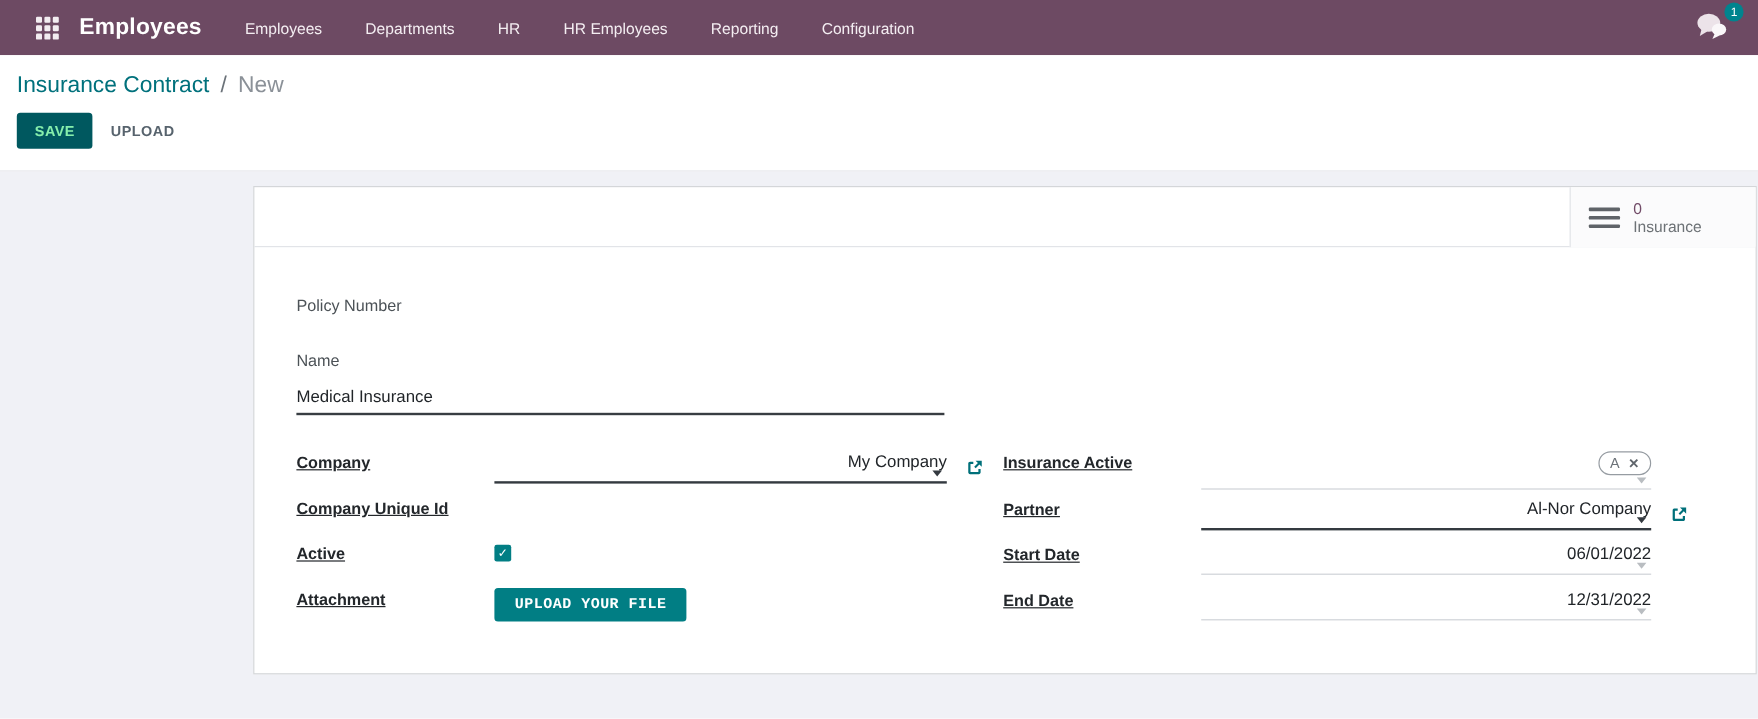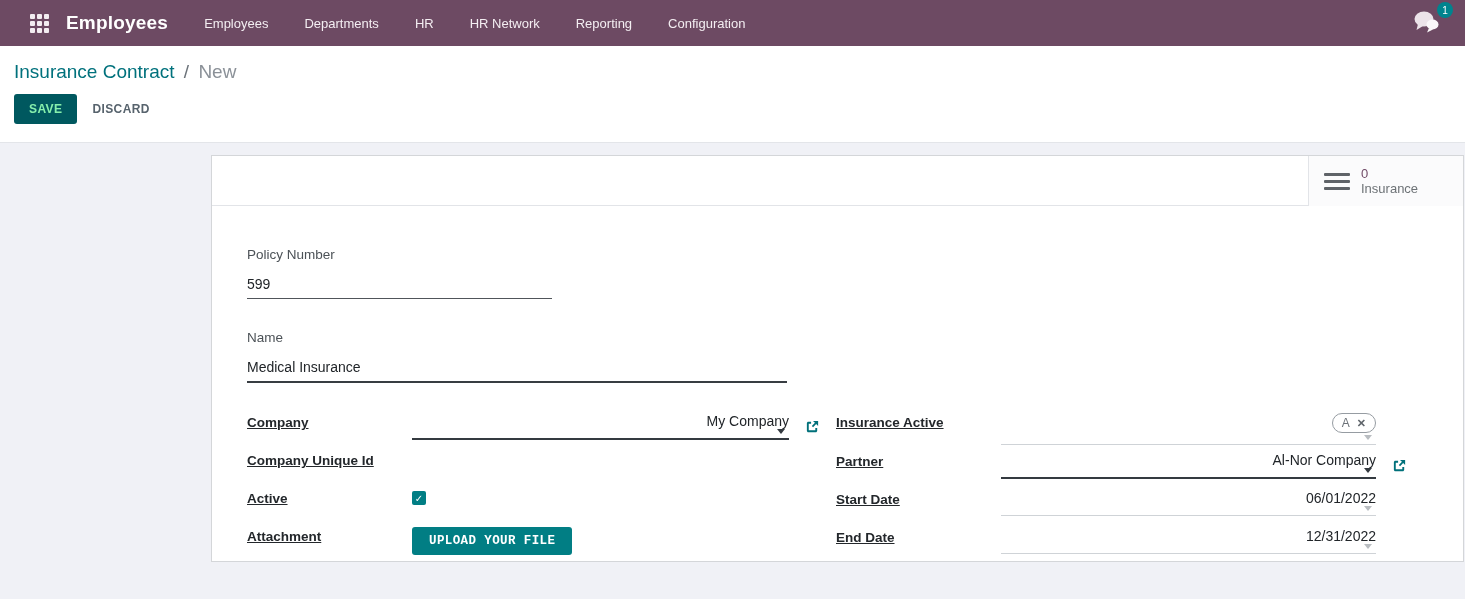--- a/index.html
+++ b/index.html
@@ -97,21 +97,21 @@
       <i></i>
       <i></i>
       <i></i>
       <i></i>
   </div>
   <div class="app-title">Employees</div>
   <div class="top-nav">
     <div class="nav-item">Employees</div>
     <div class="nav-item">Departments</div>
     <div class="nav-item">HR</div>
-    <div class="nav-item">HR Network</div>
+    <div class="nav-item">HR Employees</div>
     <div class="nav-item">Reporting</div>
     <div class="nav-item">Configuration</div>
   </div>
   <div class="header-right">
     <div class="chat-wrap">
       <svg width="30" height="28" viewBox="0 0 30 28">
         <ellipse cx="13" cy="11" rx="9.5" ry="7.5" fill="#ece3e9"></ellipse>
         <path d="M7 16 L5.5 22 L12 18 Z" fill="#ece3e9"></path>
         <ellipse cx="21.5" cy="16.5" rx="6" ry="5" fill="#faf7f9"></ellipse>
         <path d="M18 20 L16 24.5 L22 21.5 Z" fill="#faf7f9"></path>
@@ -122,21 +122,21 @@
 </div>
 
 <div class="control-panel">
   <div class="breadcrumb">
     <span class="bc-parent">Insurance Contract</span>
     <span class="bc-sep">/</span>
     <span class="bc-current">New</span>
   </div>
   <div class="cp-buttons">
     <button class="btn-save">SAVE</button>
-    <button class="btn-discard">DISCARD</button>
+    <button class="btn-discard">UPLOAD</button>
   </div>
 </div>
 
 <div class="content">
   <div class="sheet">
 
     <div class="button-box">
       <div class="stat-button">
         <div class="hamburger">
             <i></i>
@@ -147,21 +147,20 @@
           <span class="stat-value">0</span>
           <span class="stat-label">Insurance</span>
         </div>
       </div>
     </div>
 
     <div class="form-body">
 
       <div class="stacked-field">
         <div class="s-label">Policy Number</div>
-        <div class="s-value u-policy">599</div>
       </div>
 
       <div class="stacked-field" style="margin-bottom:0;">
         <div class="s-label">Name</div>
         <div class="s-value u-name">Medical Insurance</div>
       </div>
 
       <div class="field-grid">
 
         <div class="col col-left">

